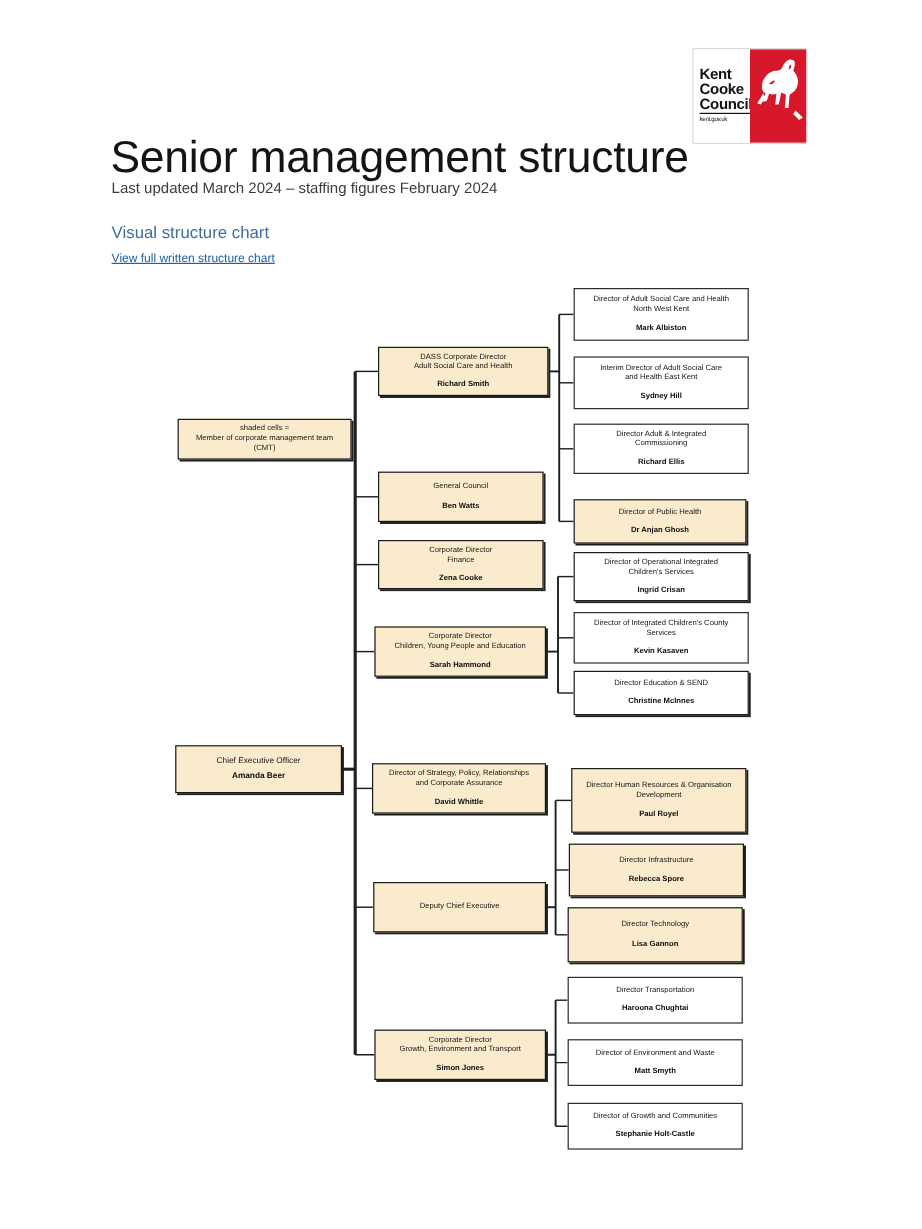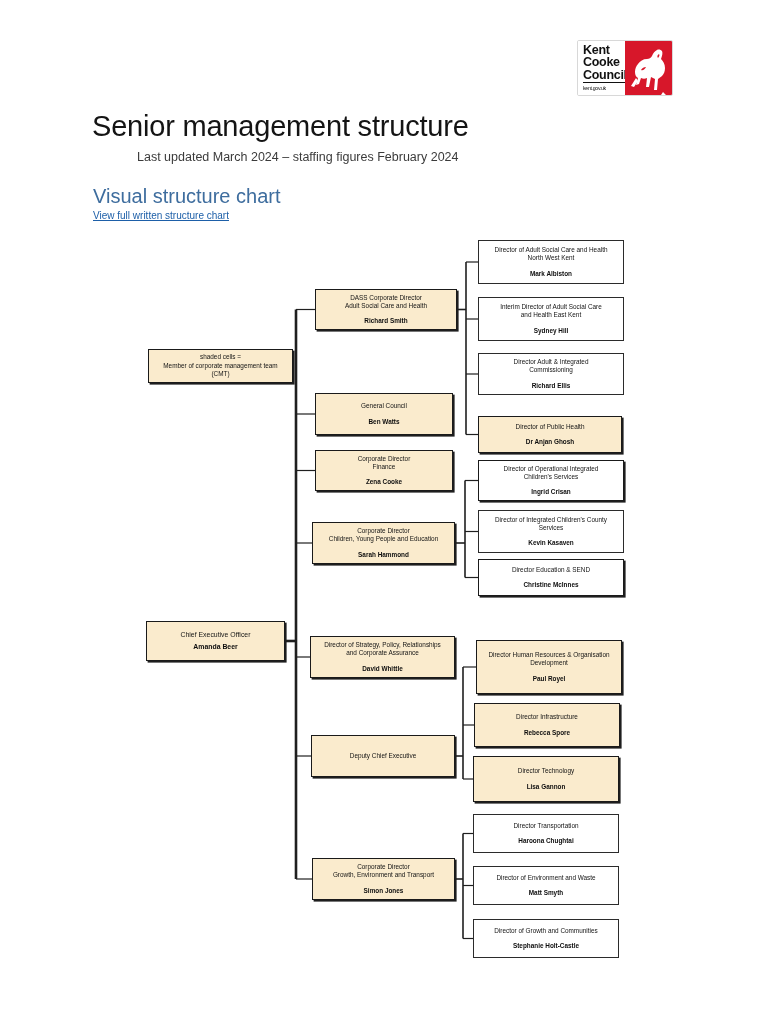--- a/index.html
+++ b/index.html
@@ -8,21 +8,21 @@
     background:#ffffff;
     font-family:"Liberation Sans", sans-serif;
     color:#1a1a1a;
     overflow:hidden;
     position:relative;
   }
 
   
   #logo{
     position:absolute; left:577px; top:40px;
-    width:96px; height:56px;
+    width:96px; height:80px;
     border:1px solid #d8d8d8; background:#fff;
     box-sizing:border-box;
     display:flex; overflow:hidden;
     border-radius:2px;
   }
   #logo .logo-words{
     width:50%; height:100%; background:#ffffff;
     display:flex; flex-direction:column; justify-content:center;
     padding-left:5px; box-sizing:border-box;
   }
@@ -37,30 +37,30 @@
     width:42px;
   }
   #logo .logo-mark{
     width:50%; height:100%; background:#d7172a;
     position:relative;
   }
   #logo .logo-mark svg{position:absolute;left:2px;top:3px;}
 
   #page-title{
     position:absolute; left:92px; top:110px;
-    font-size:29px; font-weight:normal; color:#141414;
+    font-size:37px; font-weight:normal; color:#141414;
     letter-spacing:-0.2px; white-space:nowrap;
   }
   #subtitle{
     position:absolute; left:93px; top:150px;
-    font-size:12.5px; color:#3b3b3b; white-space:nowrap;margin-left:44px;
+    font-size:12.5px; color:#3b3b3b; white-space:nowrap;
   }
   #section-heading{
     position:absolute; left:93px; top:185px;
-    font-size:20px; color:#3e6d9e; white-space:nowrap;
+    font-size:14px; color:#3e6d9e; white-space:nowrap;
   }
   #written-link{
     position:absolute; left:93px; top:210px;
     font-size:10px; color:#1d5fa8;
     text-decoration:underline; white-space:nowrap; cursor:pointer;
   }
 
   
   #chart{position:absolute;left:0;top:0;width:768px;height:1024px;}
   #lines{position:absolute;left:0;top:0;width:768px;height:1024px;}

